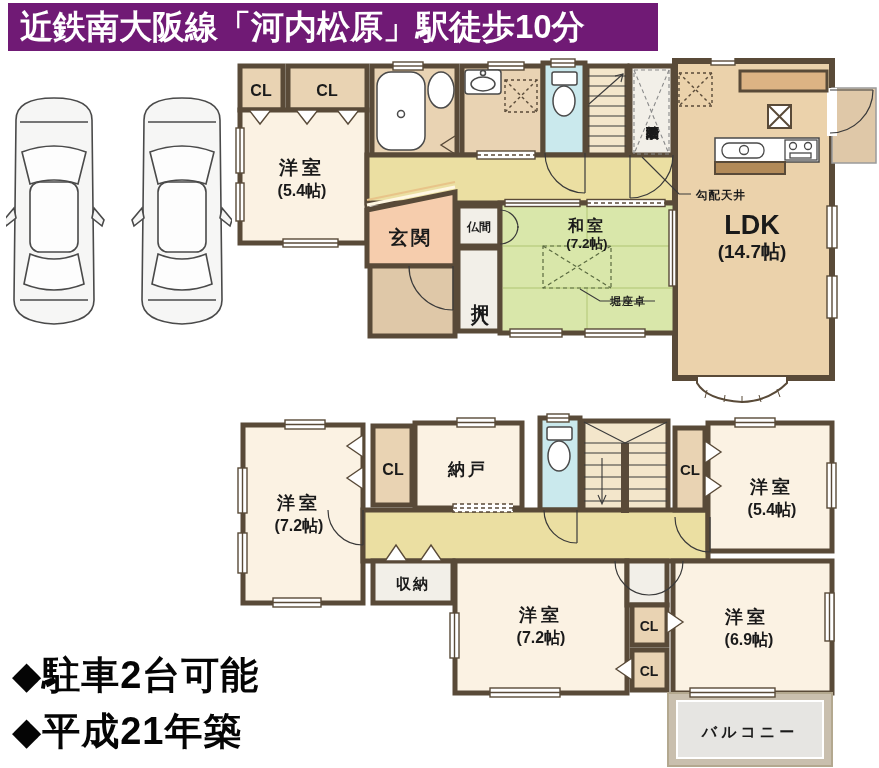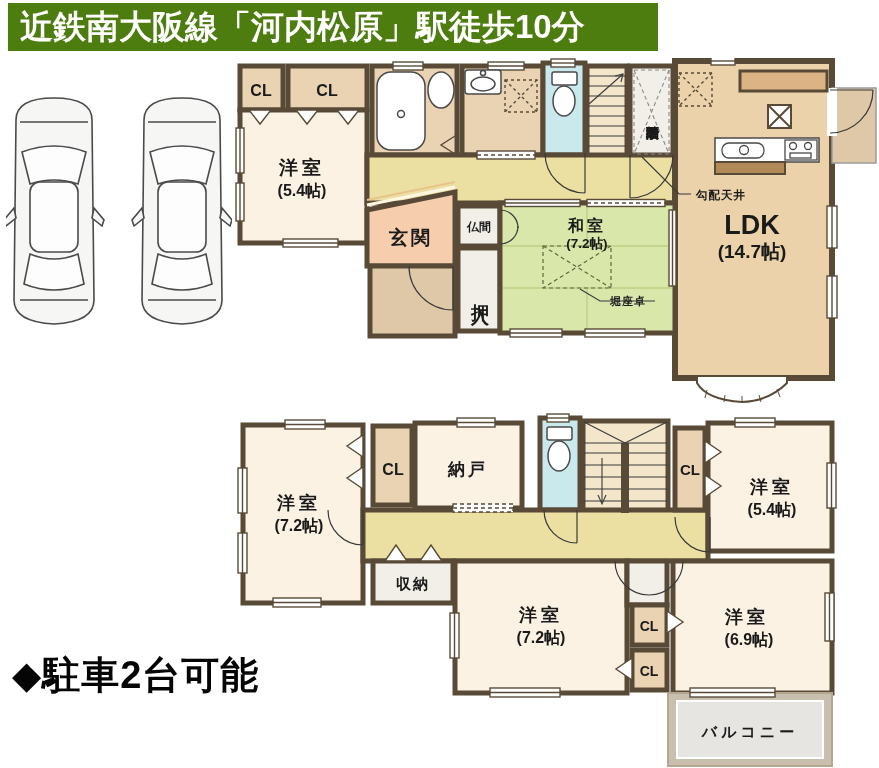--- a/index.html
+++ b/index.html
@@ -1,18 +1,18 @@
 <!DOCTYPE html>
 <html><head>
 <meta charset="utf-8">
 <style>
   html,body{margin:0;padding:0;background:#ffffff;}
   .stage{position:relative;width:879px;height:768px;background:#ffffff;overflow:hidden;
          font-family:"Liberation Sans","DejaVu Sans",sans-serif;}
-  .header{position:absolute;left:8px;top:3px;width:650px;height:48px;background:#4d7c0f;
+  .header{position:absolute;left:8px;top:3px;width:650px;height:48px;background:#701a75;
           display:flex;align-items:center;}
   .header span{color:#fff;font-size:33px;font-weight:bold;padding-left:12px;letter-spacing:0px;white-space:nowrap;}
   svg{position:absolute;}
   svg text{font-family:"Liberation Sans","DejaVu Sans",sans-serif;font-weight:bold;fill:#1a1a1a;}
   .vlabel{position:absolute;writing-mode:vertical-rl;text-orientation:upright;
           font-weight:bold;color:#1a1a1a;display:flex;align-items:center;justify-content:center;text-align:center;}
   .v-oshiire{left:459px;top:252px;width:42px;height:80px;font-size:18px;letter-spacing:2px;}
   .v-kaidan{left:631px;top:72px;width:42px;height:88px;font-size:13px;letter-spacing:0px;}
   .footer-line{position:absolute;left:12px;font-size:38px;font-weight:bold;color:#050505;letter-spacing:1px;white-space:nowrap;}
   .fl1{top:650px;} .fl2{top:706px;}
@@ -330,14 +330,15 @@
     <text x="306" y="208" font-size="18" text-anchor="middle" letter-spacing="4">洋室</text>
     <text x="306" y="230" font-size="16" text-anchor="middle">(7.2帖)</text>
     <text x="414" y="218" font-size="14" text-anchor="middle">CL</text>
     <text x="414" y="263" font-size="14" text-anchor="middle">CL</text>
     <text x="512" y="210" font-size="18" text-anchor="middle" letter-spacing="4">洋室</text>
     <text x="514" y="232" font-size="16" text-anchor="middle">(6.9帖)</text>
     <text x="515" y="324" font-size="15" text-anchor="middle" letter-spacing="4" fill="#4a4a4a">バルコニー</text>
   </svg>
 
   <div class="footer-line fl1">◆駐車2台可能</div>
+  <div class="footer-line fl2">◆平成21年築</div>
 
 </div>
 
 </body></html>

